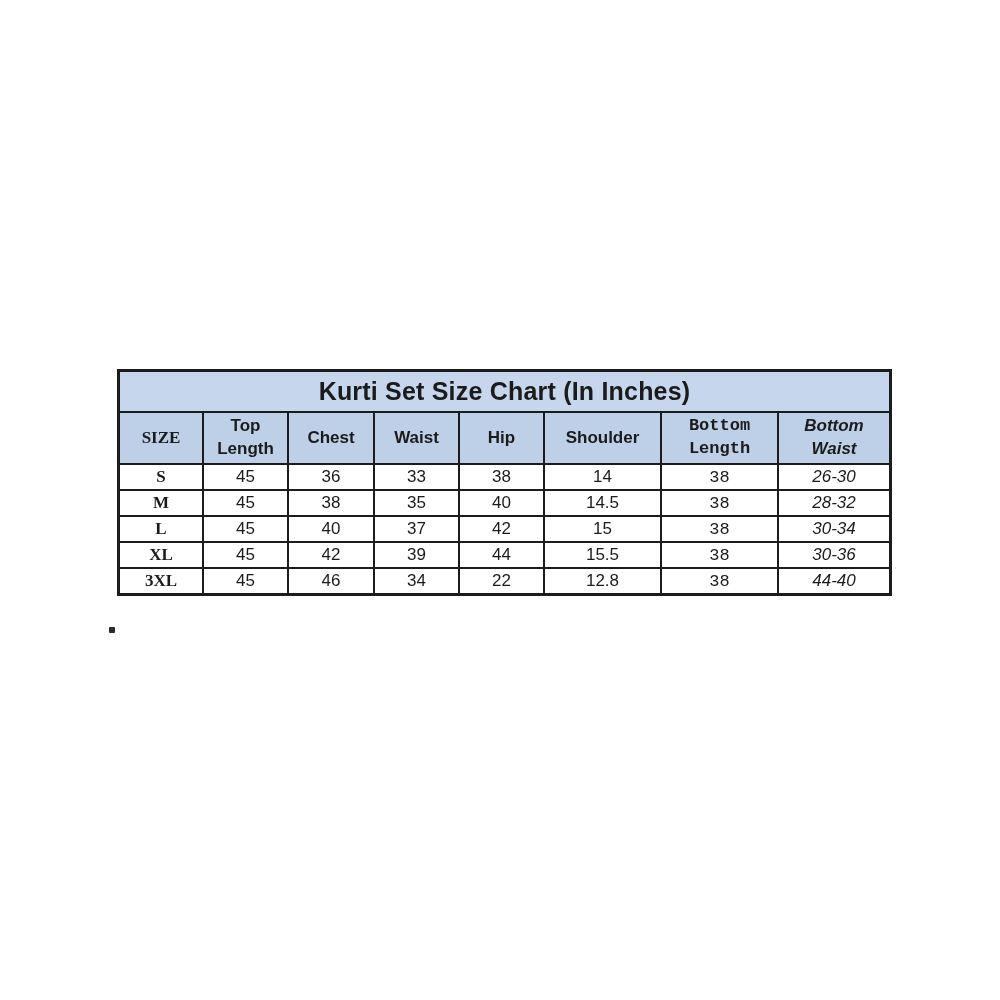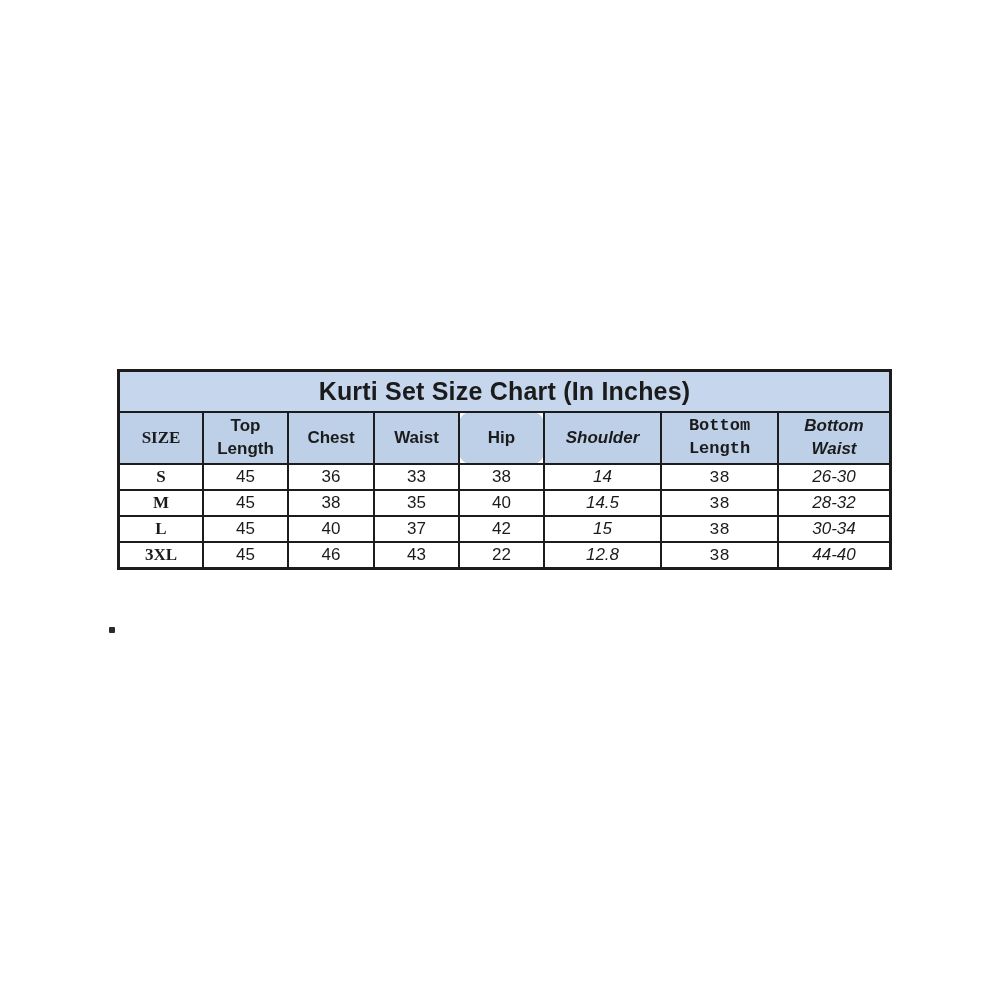--- a/index.html
+++ b/index.html
@@ -55,22 +55,22 @@
     font-weight: normal;
   }
   .data-row td.size-label {
     font-weight: bold;
   }
   
   .c0 { width: 78px; font-family: Liberation Serif, serif; }
   .c1 { width: 79px; }
   .c2 { width: 80px; }
   .c3 { width: 79px; }
-  .c4 { width: 79px; border-radius: 12px; }
-  .c5 { width: 111px; font-style: italic; }
+  .c4 { width: 79px; }
+  .c5 { width: 111px; }
   .c6 { width: 111px; font-family: Liberation Mono, monospace; }
   .c7 { width: 106px; font-style: italic; }
   .corner-artifact {
     position: absolute;
     left: 109px;
     top: 627px;
     width: 6px;
     height: 6px;
     background: #2a2a2a;
     border-radius: 1px;
@@ -122,24 +122,34 @@
           <td class="size-label c0">L</td>
           <td class="c1">45</td>
           <td class="c2">40</td>
           <td class="c3">37</td>
           <td class="c4">42</td>
           <td class="c5">15</td>
           <td class="c6">38</td>
           <td class="c7">30-34</td>
         </tr>
         <tr class="data-row">
+          <td class="size-label c0">XL</td>
+          <td class="c1">45</td>
+          <td class="c2">42</td>
+          <td class="c3">39</td>
+          <td class="c4">44</td>
+          <td class="c5">15.5</td>
+          <td class="c6">38</td>
+          <td class="c7">30-36</td>
+        </tr>
+        <tr class="data-row">
           <td class="size-label c0">3XL</td>
           <td class="c1">45</td>
           <td class="c2">46</td>
-          <td class="c3">43</td>
+          <td class="c3">34</td>
           <td class="c4">22</td>
           <td class="c5">12.8</td>
           <td class="c6">38</td>
           <td class="c7">44-40</td>
         </tr>
       </tbody>
     </table>
   </div>
   <div class="corner-artifact"></div>
 </div>

